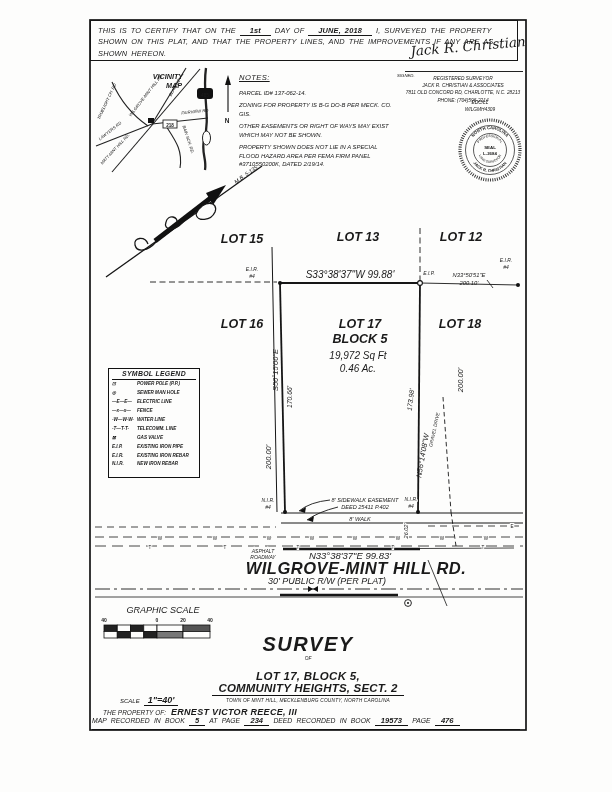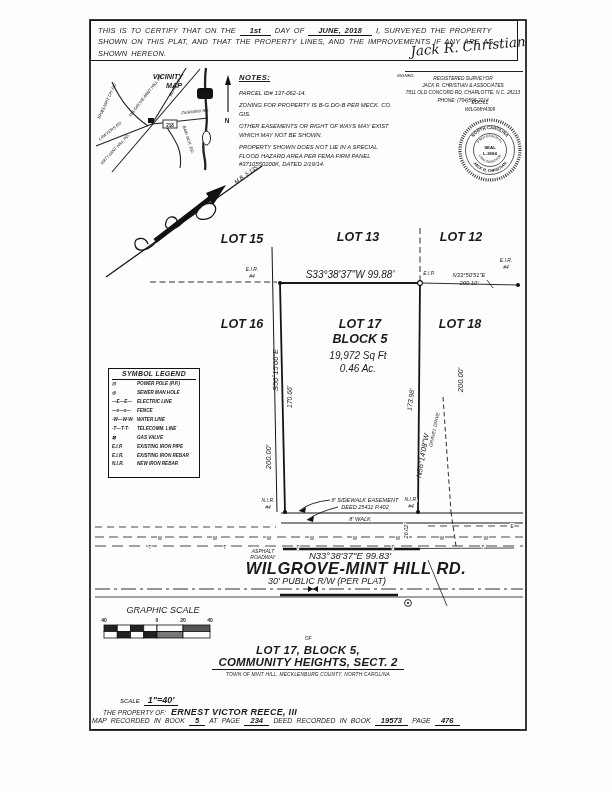--- a/index.html
+++ b/index.html
@@ -7,21 +7,21 @@
         font-family:"Liberation Sans",sans-serif;color:#1a1a1a;}
   #plat-svg{position:absolute;left:0;top:0;width:612px;height:792px;}
   .ov{position:absolute;color:#1a1a1a;}
   
   .cert{left:90px;top:20px;width:412px;height:31px;border:1.6px solid #161616;
         padding:4px 7px;font-style:italic;font-size:7.4px;line-height:1.55;
         letter-spacing:.2px;word-spacing:1.6px;}
   .uv{font-weight:bold;border-bottom:1px solid #161616;padding:0 10px;}
   
   .notes{left:239px;top:66px;width:158px;font-style:italic;}
-  .notes .nt{font-size:7.6px;font-weight:bold;text-decoration:underline;letter-spacing:.4px;}
+  .notes .nt{font-size:7.6px;font-weight:normal;text-decoration:underline;letter-spacing:.4px;}
   .notes p{font-size:5.9px;line-height:1.4;margin:4.5px 0 0 0;}
   
   .sig{left:408px;top:38px;width:120px;text-align:center;
        font-family:"DejaVu Serif",serif;font-style:italic;font-size:13.5px;
        transform:rotate(-5deg);}
   .sigline{left:405px;top:71px;width:118px;border-top:1.1px solid #222;height:0;}
   .signedlbl{left:397px;top:72.5px;font-style:italic;font-size:4.3px;}
   .survinfo{left:400px;top:75px;width:126px;text-align:center;font-style:italic;
             font-size:4.8px;line-height:1.5;}
   .edc{left:450px;top:100px;width:60px;text-align:center;font-style:italic;
@@ -30,21 +30,21 @@
   .legend{left:108px;top:368px;width:84px;height:106px;border:1.4px solid #111;
           padding:1px 3px;font-style:italic;}
   .legend .lt{font-size:6.9px;font-weight:bold;text-align:center;
               border-bottom:1.1px solid #111;padding-bottom:1.5px;letter-spacing:.3px;}
   .lrow{display:flex;align-items:center;height:8.9px;font-size:4.6px;font-weight:bold;}
   .lrow .sym{width:25px;flex:none;}
   
   .tblock{left:212px;top:634px;width:192px;text-align:center;font-style:italic;}
   .tblock .survey{font-size:20px;font-weight:bold;letter-spacing:1.5px;line-height:1;}
   .tblock .of{font-size:4.8px;margin-top:1.5px;}
-  .tblock .lotline{font-size:11.5px;font-weight:bold;margin-top:3px;letter-spacing:.3px;}
+  .tblock .lotline{font-size:11.5px;font-weight:bold;margin-top:9px;letter-spacing:.3px;}
   .tblock .community{font-size:11.5px;font-weight:bold;letter-spacing:.2px;
                      border-bottom:1.3px solid #111;padding-bottom:1px;}
   .tblock .town{font-size:4.8px;margin-top:2px;letter-spacing:.2px;}
   .scaleblk{left:120px;top:695px;font-style:italic;font-size:6px;}
   .scaleblk .sv{font-weight:bold;font-size:9px;border-bottom:1px solid #111;
                 padding:0 4px;margin-left:4px;}
   .propline{left:103px;top:707px;font-style:italic;font-size:6.5px;}
   .propline .owner{font-weight:bold;font-size:9px;margin-left:5px;letter-spacing:.3px;}
   .maprec{left:92px;top:716px;width:428px;font-style:italic;font-size:6.8px;
           border-bottom:1.2px solid #111;padding-bottom:4px;word-spacing:2.4px;}
@@ -322,20 +322,21 @@
         <span class="sym">E.I.R.</span>
         <span>EXISTING IRON REBAR</span>
       </div>
   <div class="lrow">
         <span class="sym">N.I.R.</span>
         <span>NEW IRON REBAR</span>
       </div>
 </div>
 
 <div class="ov tblock">
+  <div class="survey">SURVEY</div>
   <div class="of">OF</div>
   <div class="lotline">LOT 17, BLOCK 5,</div>
   <div class="community">COMMUNITY HEIGHTS, SECT. 2</div>
   <div class="town">TOWN OF MINT HILL, MECKLENBURG COUNTY, NORTH CAROLINA</div>
 </div>
 <div class="ov scaleblk">
   <span>SCALE</span><span class="sv">1"=40'</span>
 </div>
 <div class="ov propline">
   <span>THE PROPERTY OF:</span><span class="owner">ERNEST VICTOR REECE, III</span>

